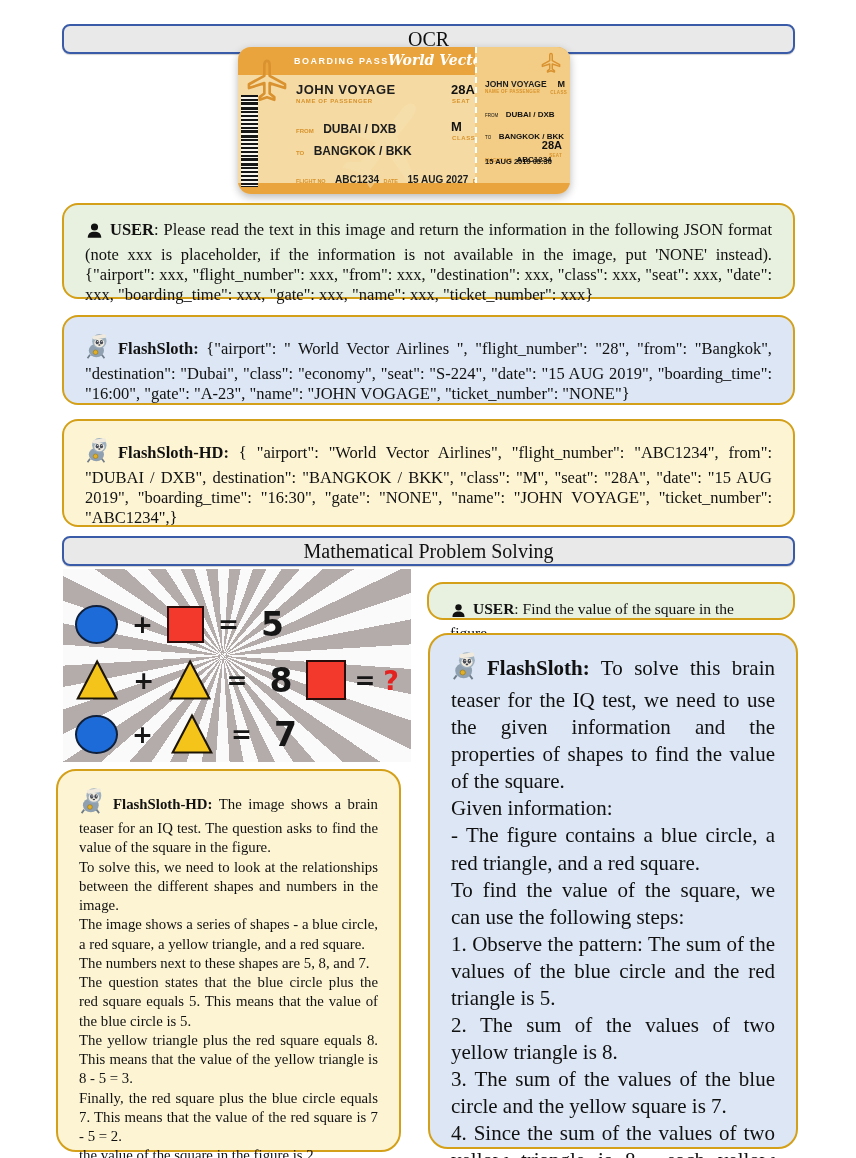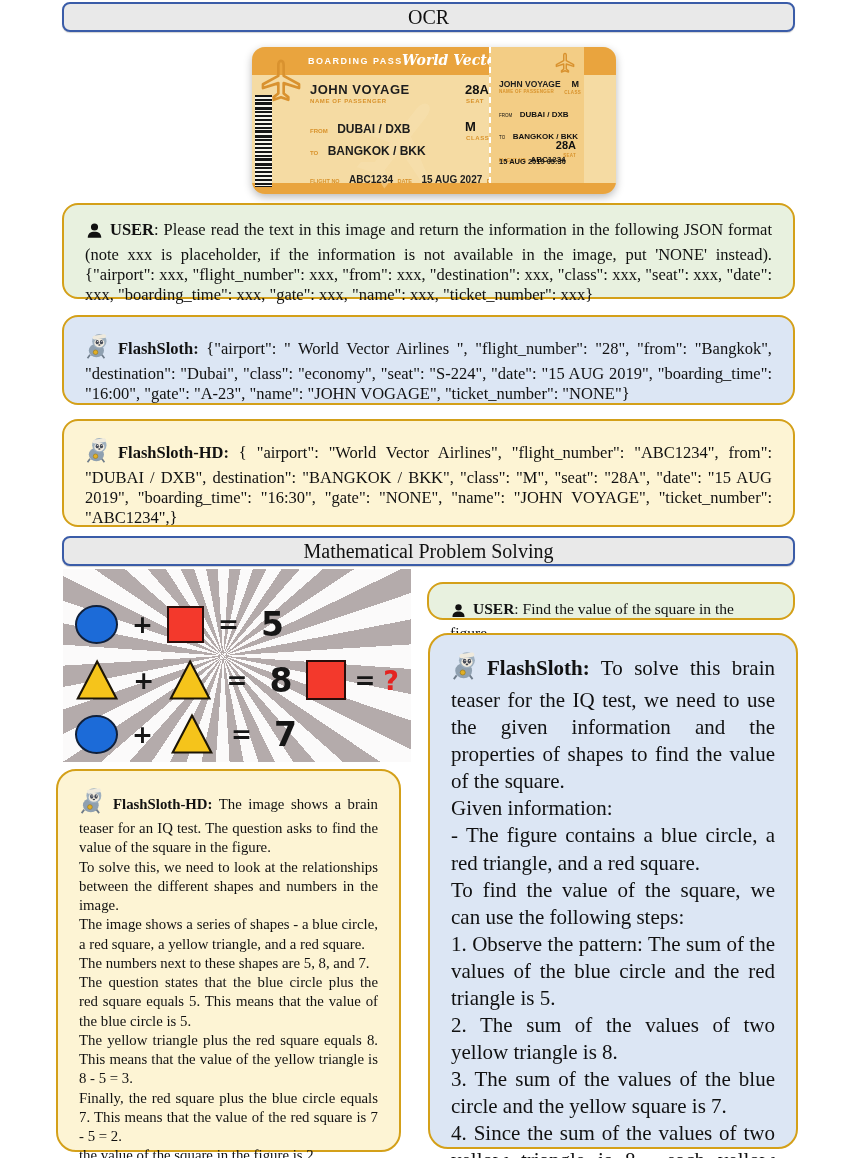--- a/index.html
+++ b/index.html
@@ -21,21 +21,21 @@
   .bubble .msg .body-text{white-space:pre-line;}
   .bubble .speaker{font-weight:bold;}
   .icon-inline{display:inline-block;vertical-align:-5px;margin-right:6px;}
 
   .fs16 .msg{font-size:16.5px;}
   .fs-math-r .msg{font-size:21px;line-height:1.29;}
   .fs-math-l .msg{font-size:14.8px;line-height:1.3;}
   .fs-user2 .msg{font-size:15.5px;padding-top:8px;}
 
   
-  #pass{position:absolute;left:252px;top:47px;width:364px;height:147px;border-radius:13px;
+  #pass{position:absolute;left:238px;top:47px;width:332px;height:147px;border-radius:13px;
     background:#f5dba3;overflow:hidden;box-shadow:0 3px 9px rgba(0,0,0,.28);
     font-family:"Liberation Sans",sans-serif;}
   #pass .band-top{position:absolute;left:0;top:0;width:100%;height:28px;background:#e9a43e;}
   #pass .band-bottom{position:absolute;left:0;bottom:0;width:100%;height:11px;background:#e9a43e;}
   .bp-label{position:absolute;left:56px;top:9px;color:#fff;font-size:9px;font-weight:bold;letter-spacing:1.5px;}
   .bp-airline{position:absolute;left:150px;top:5px;color:#fff;font-size:14px;font-style:italic;
     font-family:"DejaVu Serif",serif;font-weight:bold;}
   .plane-big{position:absolute;left:6px;top:6px;}
   .plane-small{position:absolute;right:8px;top:3px;}
   .watermark-plane{position:absolute;left:90px;top:40px;opacity:.45;transform:rotate(38deg);}
@@ -90,21 +90,21 @@
   .op{font-family:"DejaVu Sans",sans-serif;font-weight:bold;font-size:25px;color:#161616;}
   .num{font-family:"DejaVu Sans",sans-serif;font-weight:bold;font-size:33px;color:#161616;margin-left:8px;}
   .qmark{font-family:"DejaVu Sans",sans-serif;font-weight:bold;font-size:27px;color:#e42320;}
   .t-extra{margin-left:auto;display:flex;align-items:center;gap:8px;}
 </style>
 </head>
 <body>
 
 <div id="page">
 
-  <div class="section-header" style="top:2px;border-radius:8px;">
+  <div class="section-header" style="top:24px;border-radius:8px;">
     <span>OCR</span>
   </div>
 
   <div id="pass">
     <div class="band-top"></div>
     <div class="band-bottom"></div>
 
     <span class="plane-big">
       <svg width="46" height="56" viewBox="0 0 24 24">
           <path d="M12 1.5c.9 0 1.4 1 1.4 2.6v5.2l8 4.4v2l-8-2.6v5.4l2.4 1.9v1.4L12 20.5l-3.8 1.3v-1.4l2.4-1.9v-5.4l-8 2.6v-2l8-4.4V4.1C10.6 2.5 11.1 1.5 12 1.5z" fill="none" stroke="#d9922f" stroke-width="1.4" stroke-linejoin="round"></path>

